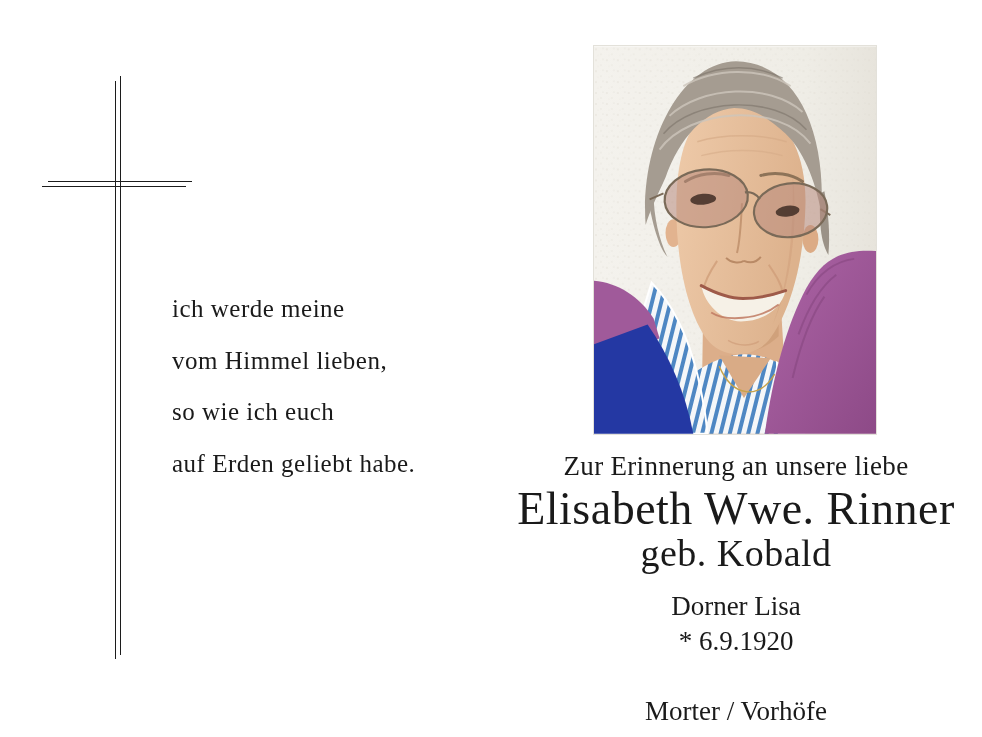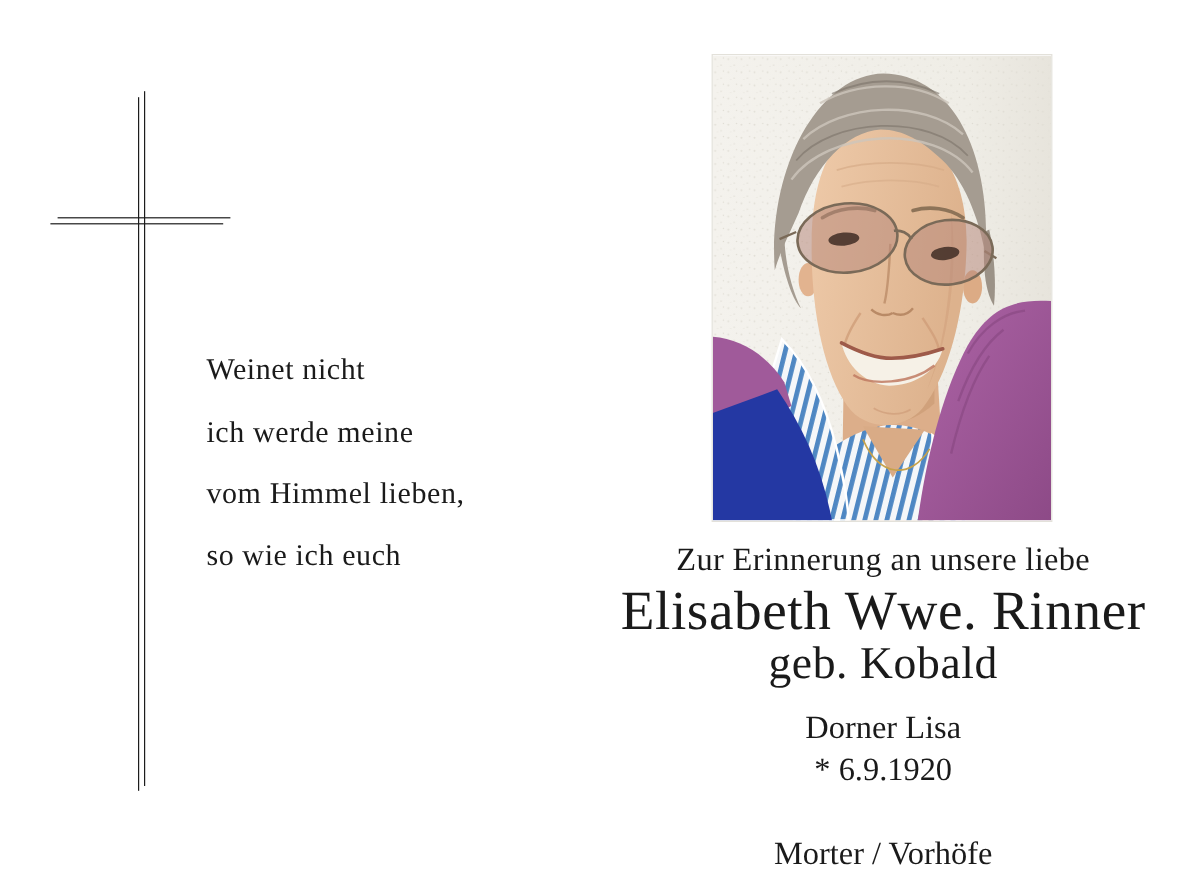--- a/index.html
+++ b/index.html
@@ -77,24 +77,24 @@
 <body>
 
 <div>
   <div class="cross-line cross-v1"></div>
   <div class="cross-line cross-v2"></div>
   <div class="cross-line cross-h1"></div>
   <div class="cross-line cross-h2"></div>
 </div>
 
 <div class="poem">
-  <div>Weinet nicht</div>
   <div>ich werde meine</div>
   <div>vom Himmel lieben,</div>
   <div>so wie ich euch</div>
+  <div>auf Erden geliebt habe.</div>
 </div>
 
 <div class="right-col">
 
   <div class="photo-frame">
     <svg width="282" height="388" viewBox="0 0 284 390" xmlns="http://www.w3.org/2000/svg">
       <defs>
         <linearGradient id="wallGrad" x1="0" y1="0" x2="1" y2="0">
           <stop offset="0" stop-color="#f4f2ed"></stop>
           <stop offset="0.75" stop-color="#efede6"></stop>

